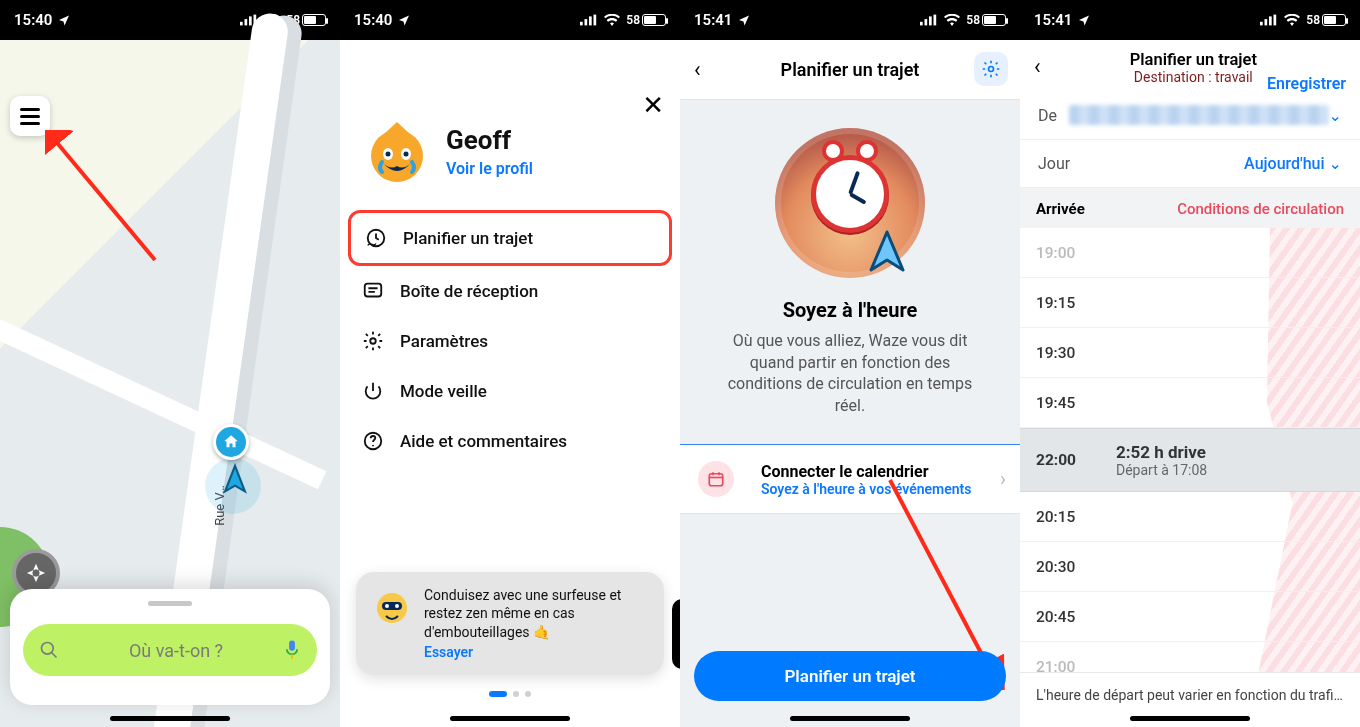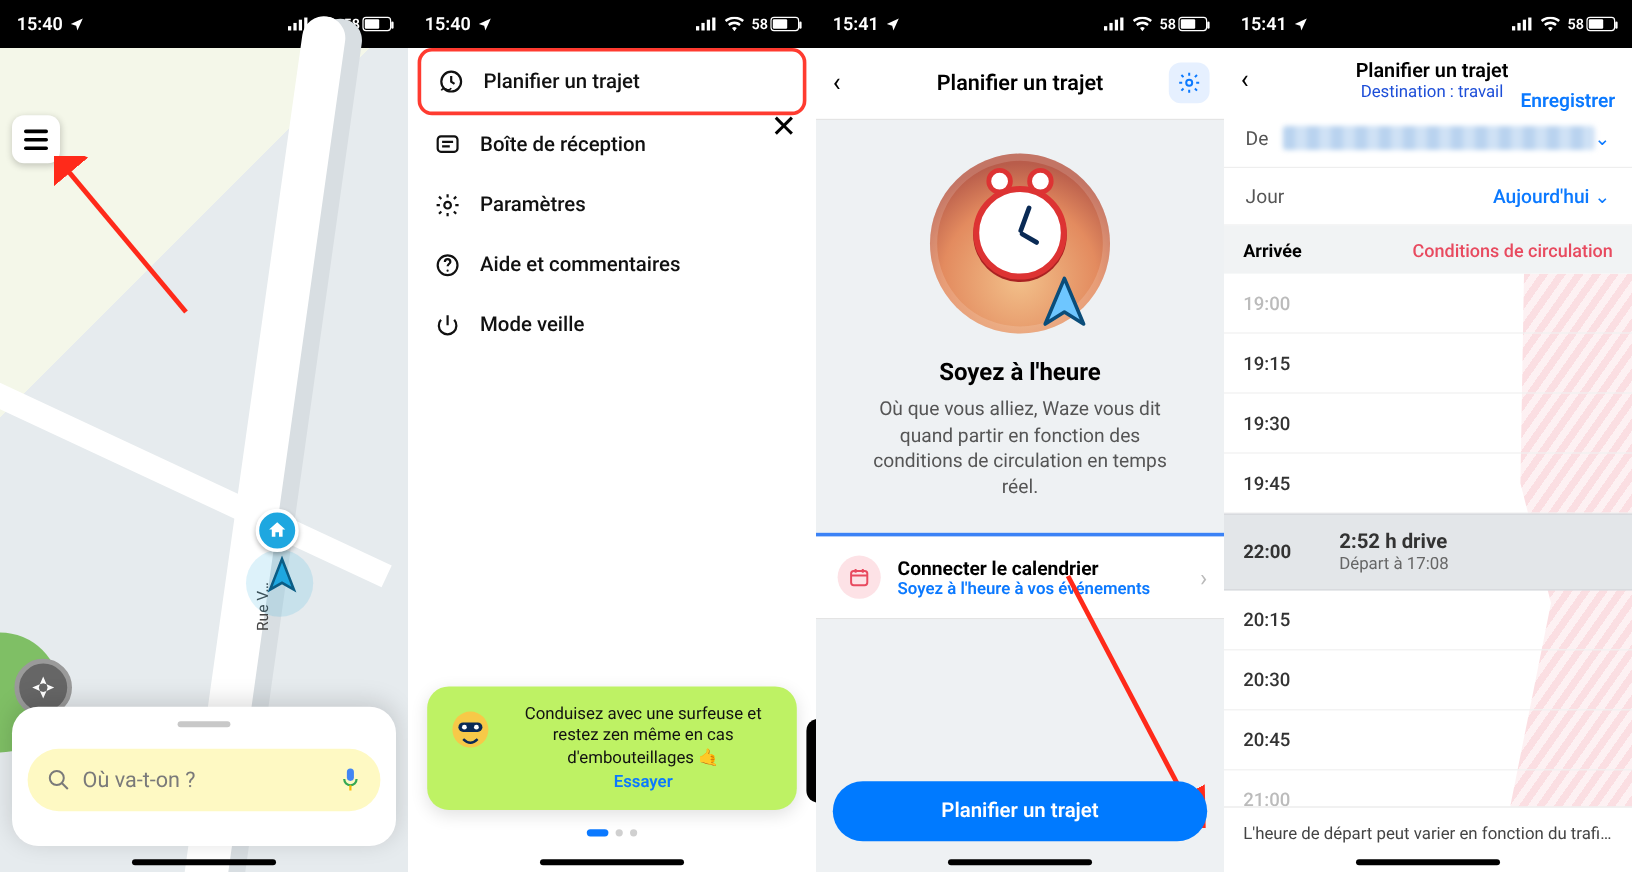--- a/index.html
+++ b/index.html
@@ -102,43 +102,43 @@
   .s1-search {
     position:absolute; left:10px; right:10px; bottom:22px;
     height:116px; background:#fff; border-radius:22px 22px 22px 22px;
     box-shadow:0 -4px 20px rgba(0,0,0,.15);
     display:flex; flex-direction:column; align-items:center;
   }
   .s1-drag {
     margin-top:12px; width:44px; height:5px; background:#c8c8c8; border-radius:3px;
   }
   .s1-search-row{
-    margin-top:18px; width:92%; height:52px; background:#fef9c3; border-radius:28px;
-    display:flex; align-items:center; padding:0 16px;
+    margin-top:18px; width:92%; height:52px; background:#bef264; border-radius:28px;
+    display:flex; align-items:center; padding:0 16px;text-align:center;
   }
   .s1-search-row .q{ flex:1; color:#7a7a7a; font-size:18px; margin-left:10px;}
   .mic { width:18px; height:22px;}
   
   .s2-body { flex:1; background:#fff; position:relative; padding:0 0; }
   .s2-close{ position:absolute; right:16px; top:50px; font-size:26px; color:#000;}
   .s2-profile{ display:flex; align-items:center; gap:14px; padding:76px 22px 24px;}
   .s2-avatar{ width:70px; height:70px; position:relative;}
   .s2-prof-name{ font-size:26px; font-weight:700; color:#111;}
   .s2-prof-link{ color:#0b79ff; font-weight:600; font-size:16px; margin-top:4px; display:inline-block;}
   .s2-list{ padding:0 8px;}
   .s2-item{
     display:flex; align-items:center; gap:16px;
     padding:14px 14px; border-radius:12px; font-size:17px; color:#111; font-weight:500;
   }
   .s2-item.highlight{ border:3px solid #ff3b30; border-radius:12px;}
   .s2-item .icon{ width:22px; height:22px; display:flex; align-items:center; justify-content:center; color:#111;}
   .s2-tip{
     position:absolute; bottom:52px; left:16px; right:16px;
-    background:#bef264; border-radius:18px; box-shadow:0 4px 14px rgba(0,0,0,.12);
-    display:flex; gap:12px; padding:14px 16px;text-align:center;
+    background:#e5e5e5; border-radius:18px; box-shadow:0 4px 14px rgba(0,0,0,.12);
+    display:flex; gap:12px; padding:14px 16px;
   }
   .s2-tip .txt{ font-size:14px; line-height:1.3; color:#111;}
   .s2-tip .try{ color:#0b79ff; font-weight:600; display:block; margin-top:2px;}
   .s2-dots{ position:absolute; bottom:30px; left:0; right:0; display:flex; justify-content:center; gap:6px;}
   .s2-dots .d{ width:6px; height:6px; border-radius:3px; background:#d0d0d0;}
   .s2-dots .d.active{ width:18px; background:#0b79ff;}
   .s2-sidechip{
     position:absolute; right:-6px; bottom:58px; width:14px; height:70px;
     background:#000; border-radius:10px 0 0 10px;
   }
@@ -175,22 +175,22 @@
   .s3-hand1{ position:absolute; left:50%; top:50%; width:4px; height:24px; background:#0a2a55; transform-origin:bottom center; transform:translate(-50%,-100%) rotate(20deg); border-radius:2px;}
   .s3-hand2{ position:absolute; left:50%; top:50%; width:4px; height:18px; background:#0a2a55; transform-origin:bottom center; transform:translate(-50%,-100%) rotate(120deg); border-radius:2px;}
   .s3-pointer{
     position:absolute; right:18px; bottom:2px;
     width:40px; height:46px;
   }
   .s3-hero h2{ font-size:20px; font-weight:700; margin-bottom:8px;}
   .s3-hero p{ font-size:16px; color:#555; line-height:1.35;}
   .s3-cal{
     background:#fff; margin:10px 0 0; padding:16px 18px;
-    display:flex; align-items:center; gap:14px; position:relative;
-    border-top:3px solid #3b82f6; border-bottom:1px solid #e4e4e4;
+    display:flex; align-items:center; gap:27px; position:relative;
+    border-top:1px solid #3b82f6; border-bottom:1px solid #e4e4e4;
   }
   .s3-cal .cal-icon{
     width:36px; height:36px; border-radius:50%;
     background:#fde2e6; color:#e84a5f; display:flex; align-items:center; justify-content:center;
     font-size:18px;
   }
   .s3-cal .cal-title{ font-weight:700; font-size:16px;}
   .s3-cal .cal-sub{ color:#0b79ff; font-weight:600; font-size:14px;}
   .s3-cal .chev{ position:absolute; right:14px; color:#bbb; font-size:20px;}
   .s3-arrow{
@@ -203,21 +203,21 @@
     color:#fff; font-size:17px; font-weight:600;
   }
   
   .s4-body{ flex:1; background:#fff; display:flex; flex-direction:column; position:relative;}
   .s4-header{
     padding:10px 14px 6px; display:flex; align-items:flex-start; position:relative;
   }
   .s4-back{ font-size:22px; color:#000; padding-top:4px;}
   .s4-htxt{ flex:1; text-align:center;}
   .s4-htxt .t1{ font-size:16.5px; font-weight:600;}
-  .s4-htxt .t2{ font-size:14px; color:#1d4ed8;}
+  .s4-htxt .t2{ font-size:14px; color:#7f1d1d;}
   .s4-save{ color:#0b79ff; font-weight:600; font-size:16px; position:absolute; right:14px; top:34px;}
   .s4-row{
     display:flex; justify-content:space-between; align-items:center;
     padding:14px 18px; font-size:16px; border-bottom:1px solid #eee;
   }
   .s4-row .lab{ color:#555;}
   .s4-row .val{ color:#0b79ff; font-weight:500; display:flex; align-items:center; gap:4px;}
   .s4-blur{
     flex:1; height:20px; margin-left:12px;
     background: repeating-linear-gradient(90deg,#b9d3ef 0 10px,#cfe1f5 10px 20px);
@@ -374,20 +374,39 @@
       <span class="sb-batt">
           <span style="font-size:12px;font-weight:600">58</span>
           <span class="box">
             <span class="fill"></span>
           </span>
         </span>
     </div>
   </div>
   <div class="s2-body">
     <div class="s2-close">✕</div>
+    <div class="s2-profile">
+      <div class="s2-avatar">
+        <svg viewBox="0 0 70 70">
+          <circle cx="35" cy="40" r="26" fill="#f7a82b"></circle>
+          <path d="M22 18 L35 6 L48 18 L42 22 L35 14 L28 22 Z" fill="#f7a82b"></path>
+          <ellipse cx="26" cy="38" rx="5" ry="6" fill="#fff"></ellipse>
+            <circle cx="26" cy="38" r="2.5" fill="#062a52"></circle>
+          <ellipse cx="44" cy="38" rx="5" ry="6" fill="#fff"></ellipse>
+            <circle cx="44" cy="38" r="2.5" fill="#062a52"></circle>
+          <path d="M22 48 Q35 62 48 48 Q41 54 35 50 Q29 54 22 48" fill="#062a52"></path>
+          <path d="M20 46 q-4 6 0 10" stroke="#2fa0e0" stroke-width="4" fill="none" stroke-linecap="round"></path>
+          <path d="M50 46 q4 6 0 10" stroke="#2fa0e0" stroke-width="4" fill="none" stroke-linecap="round"></path>
+        </svg>
+      </div>
+      <div>
+        <div class="s2-prof-name">Geoff</div>
+        <span class="s2-prof-link">Voir le profil</span>
+      </div>
+    </div>
     <div class="s2-list">
       <div class="s2-item highlight">
         <span class="icon">
           <svg width="22" height="22" viewBox="0 0 24 24" fill="none" stroke="#111" stroke-width="2">
               <circle cx="12" cy="12" r="9"></circle>
               <path d="M12 7v5l3 2"></path>
               <path d="M3 20c3-5 6 3 9-2" stroke-width="1.5"></path>
             </svg>
         </span>
         <span>Planifier un trajet</span>
@@ -406,35 +425,35 @@
           <svg width="22" height="22" viewBox="0 0 24 24" fill="none" stroke="#111" stroke-width="2">
               <circle cx="12" cy="12" r="3"></circle>
               <path d="M12 2v3M12 19v3M4.2 4.2l2.1 2.1M17.7 17.7l2.1 2.1M2 12h3M19 12h3M4.2 19.8l2.1-2.1M17.7 6.3l2.1-2.1"></path>
             </svg>
         </span>
         <span>Paramètres</span>
       </div>
       <div class="s2-item">
         <span class="icon">
           <svg width="22" height="22" viewBox="0 0 24 24" fill="none" stroke="#111" stroke-width="2">
+              <path d="M12 3v9"></path>
+              <path d="M6 7a8 8 0 1012 0"></path>
+            </svg>
+        </span>
+        <span>Mode veille</span>
+      </div>
+      <div class="s2-item">
+        <span class="icon">
+          <svg width="22" height="22" viewBox="0 0 24 24" fill="none" stroke="#111" stroke-width="2">
               <circle cx="12" cy="12" r="9"></circle>
               <path d="M9.5 9a2.5 2.5 0 115 0c0 1.5-2.5 2-2.5 4"></path>
               <circle cx="12" cy="17" r="1" fill="#111" stroke="none"></circle>
             </svg>
         </span>
         <span>Aide et commentaires</span>
-      </div>
-      <div class="s2-item">
-        <span class="icon">
-          <svg width="22" height="22" viewBox="0 0 24 24" fill="none" stroke="#111" stroke-width="2">
-              <path d="M12 3v9"></path>
-              <path d="M6 7a8 8 0 1012 0"></path>
-            </svg>
-        </span>
-        <span>Mode veille</span>
       </div>
     </div>
 
     <div class="s2-sidechip"></div>
     <div class="s2-tip">
       <div>
         <svg width="40" height="40" viewBox="0 0 40 40">
             <circle cx="20" cy="22" r="15" fill="#f7c948"></circle>
             <rect x="10" y="16" width="20" height="8" rx="4" fill="#0a2a55"></rect>
             <circle cx="15" cy="20" r="2" fill="#fff"></circle>

